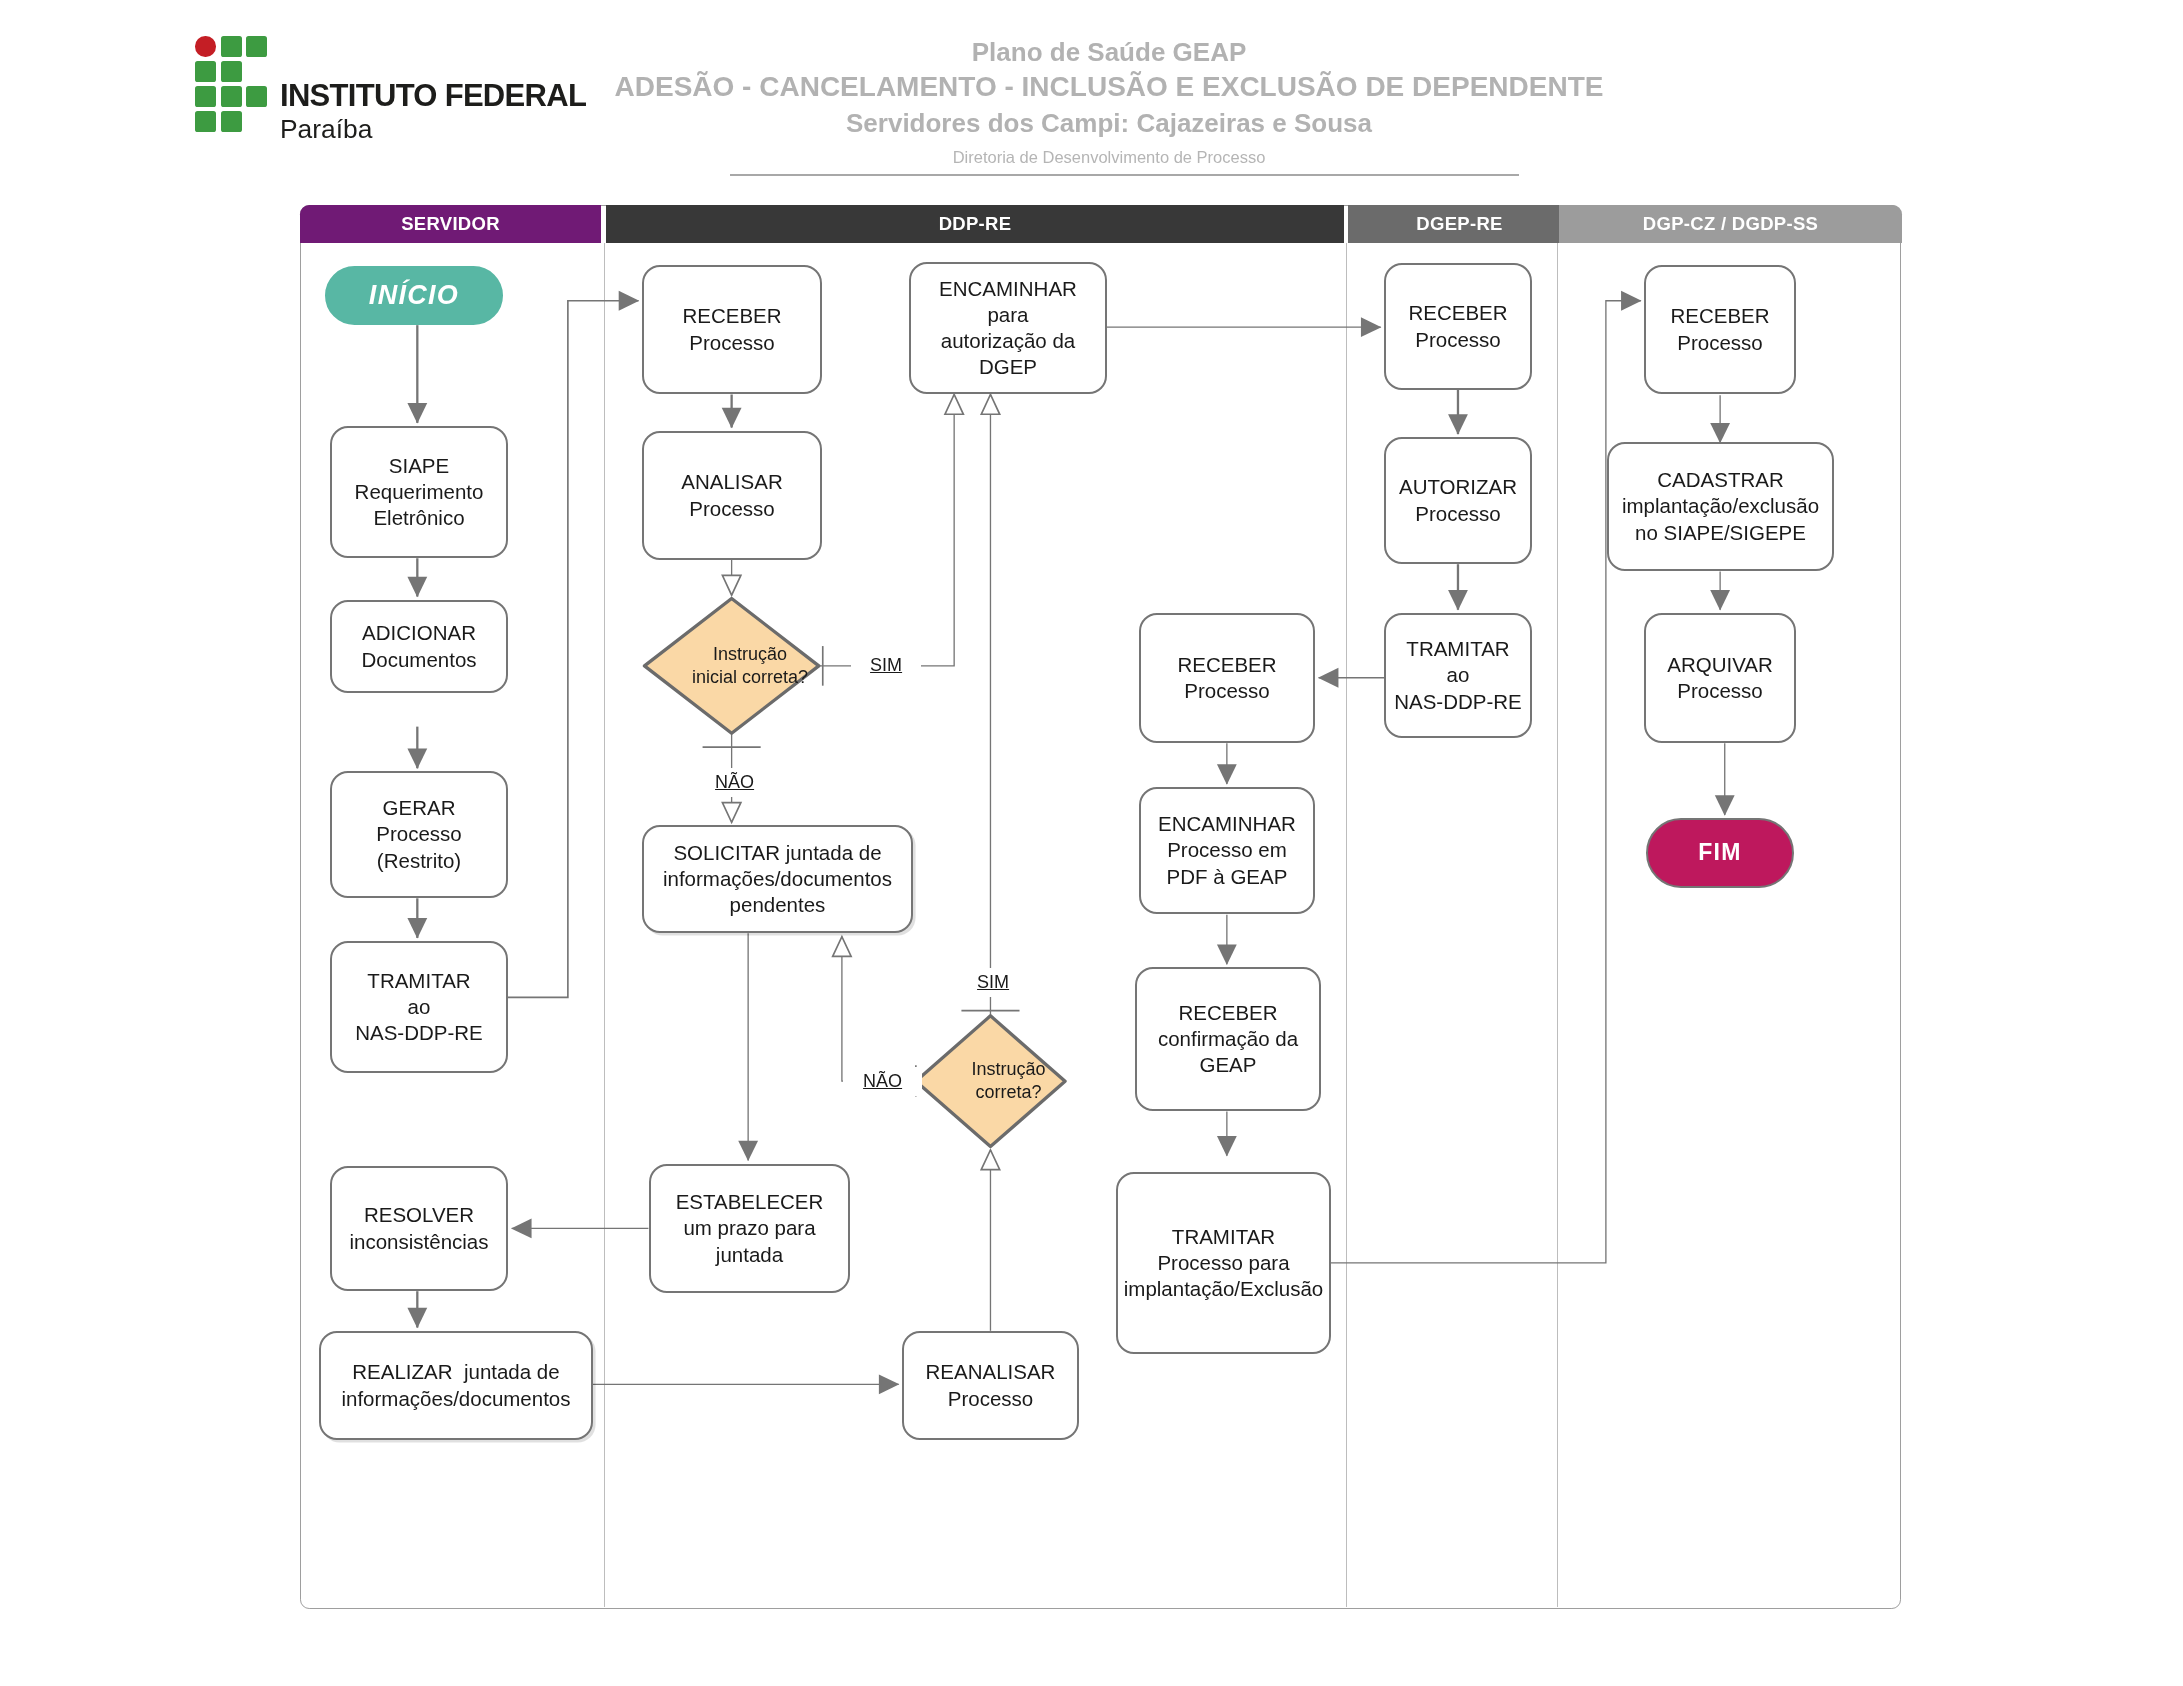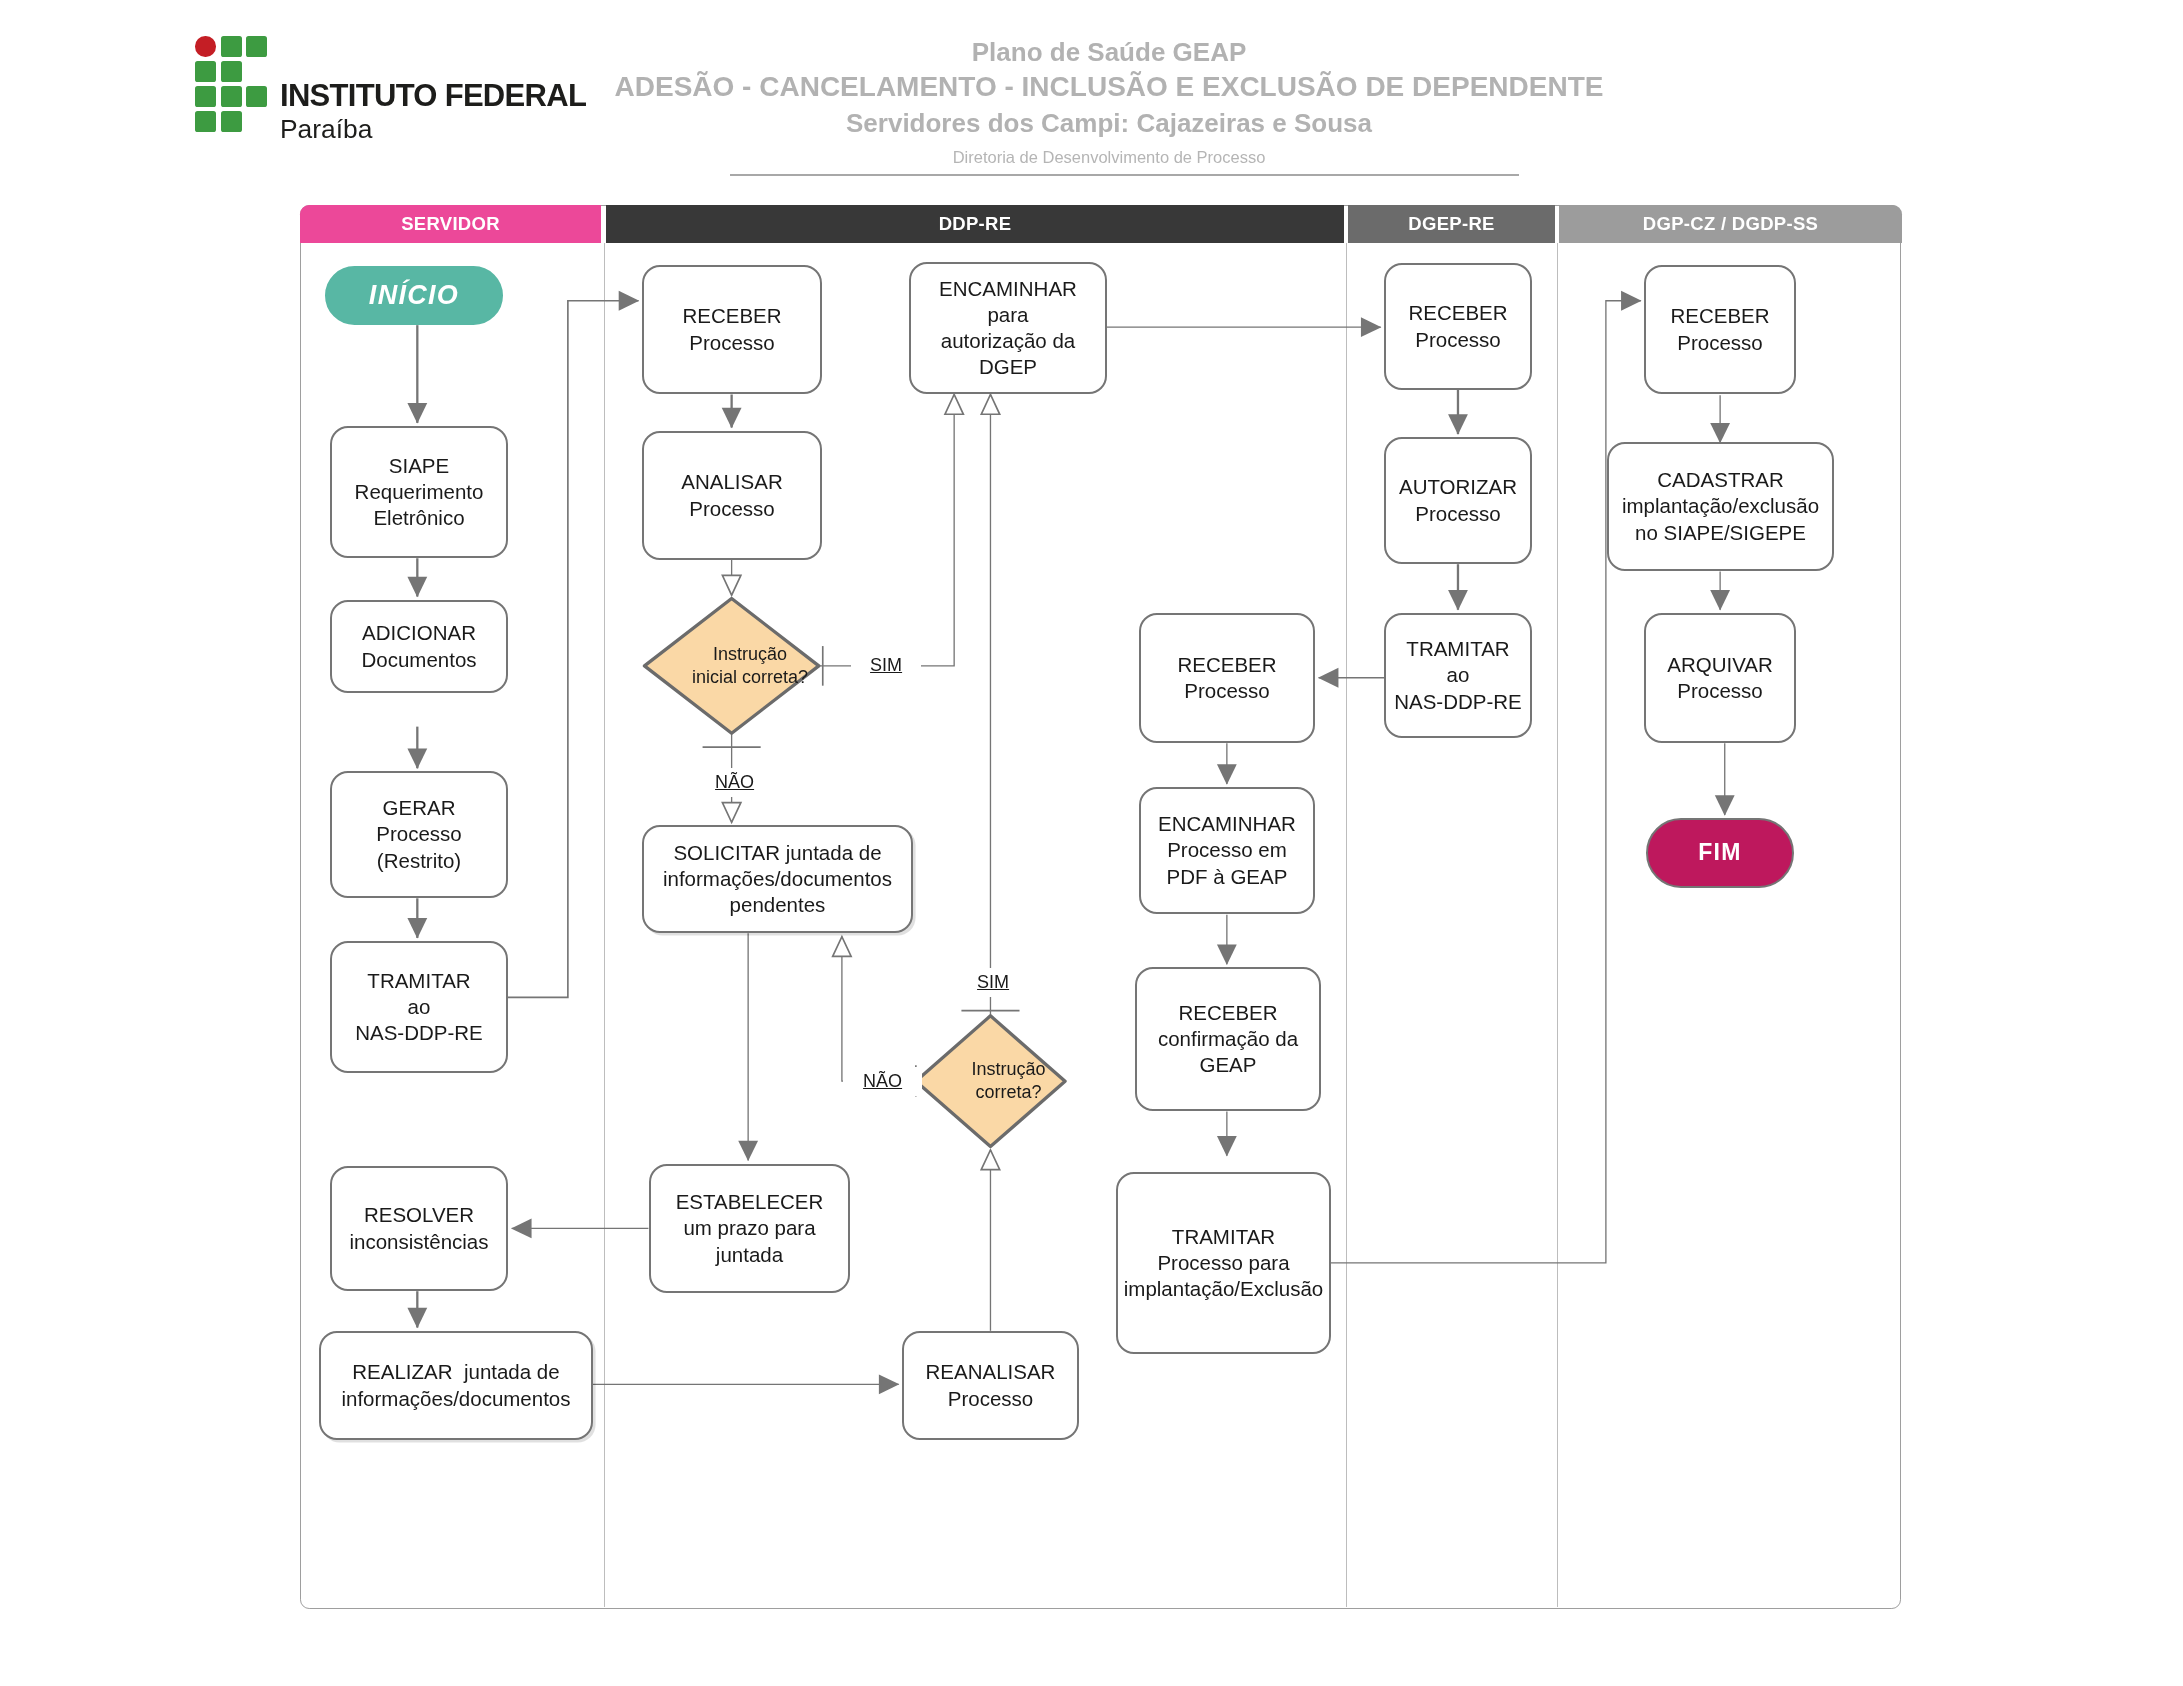--- a/index.html
+++ b/index.html
@@ -64,27 +64,27 @@
 <div class="title t2">ADESÃO - CANCELAMENTO - INCLUSÃO E EXCLUSÃO DE DEPENDENTE</div>
 <div class="title t3">Servidores dos Campi: Cajazeiras e Sousa</div>
 <div class="title t4">Diretoria de Desenvolvimento de Processo</div>
 <div class="titlebar"></div>
 
 <div class="frame"></div>
 <div class="vline" style="left:604px;"></div>
 <div class="vline" style="left:1346px;"></div>
 <div class="vline" style="left:1557px;"></div>
 
-<div class="lane-h" style="left:300px;width:301px;background:#ec4899;border-top-left-radius:9.2px;">
+<div class="lane-h" style="left:300px;width:301px;background:#701a75;border-top-left-radius:9.2px;">
   <span>SERVIDOR</span>
   </div>
 <div class="lane-h" style="left:606px;width:738px;background:#383838;">
   <span>DDP-RE</span>
   </div>
-<div class="lane-h" style="left:1348px;width:207px;background:#6b6b6b;">
+<div class="lane-h" style="left:1348px;width:207px;background:#6b6b6b;padding-left:8px;">
   <span>DGEP-RE</span>
   </div>
 <div class="lane-h" style="left:1559px;width:343px;background:#9c9c9c;border-top-right-radius:9.2px;">
   <span>DGP-CZ / DGDP-SS</span>
   </div>
 
 <svg class="wires" width="2183" height="1687" viewBox="0 0 3306 2554" xmlns="http://www.w3.org/2000/svg">
   <defs>
     <marker id="mf" markerUnits="userSpaceOnUse" markerWidth="36" markerHeight="34" refX="32" refY="17" orient="auto">
       <path d="M2,2 L33,17 L2,32 Z" fill="#757575"></path>

